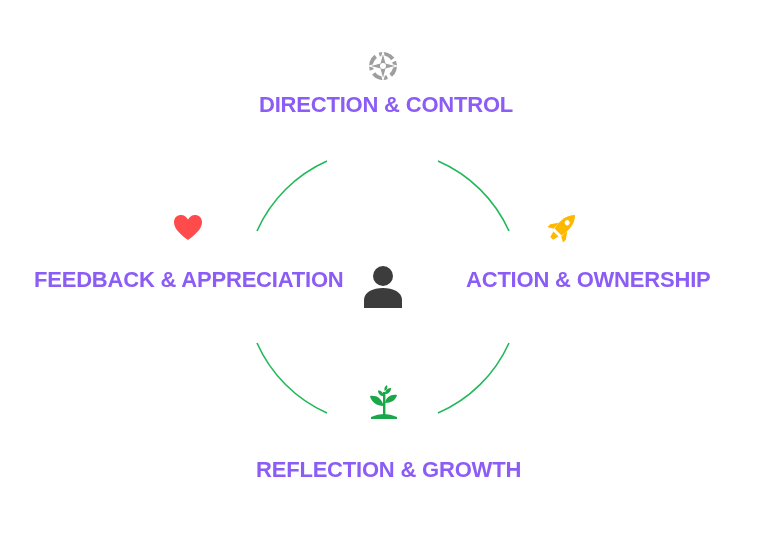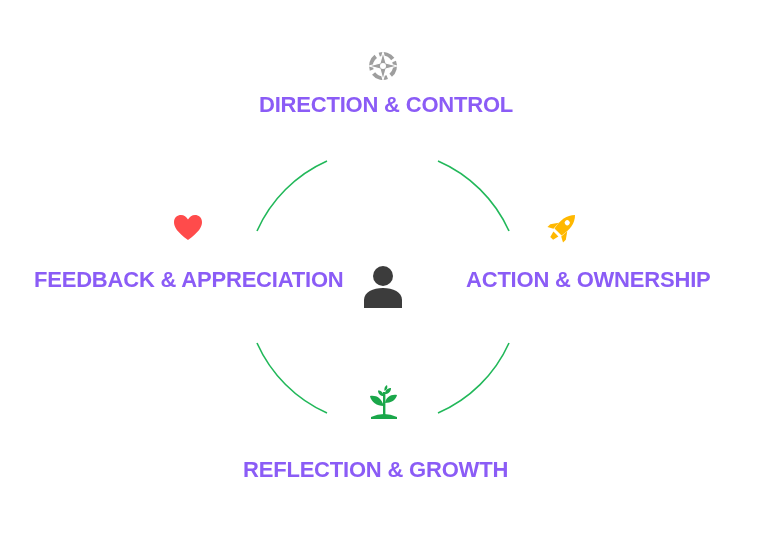--- a/index.html
+++ b/index.html
@@ -70,13 +70,13 @@
       <rect x="14" y="8" width="2.4" height="24"></rect>
       <path d="M2 33 Q 15 27 28 33 L 28 35 L 2 35 Z"></path>
       <path d="M14.5 22 C 8 22, 2 18, 1 12 C 7 11, 13 14, 14.5 22 Z"></path>
       <path d="M16 19 C 22 19, 27 16, 28 11 C 22 10, 17 13, 16 19 Z"></path>
       <path d="M16 10 C 19 10, 22 8, 22 4 C 19 4, 16 6, 16 10 Z"></path>
       <path d="M14.5 12 C 11.5 12, 9 10, 9 6.5 C 12 6.5, 14.5 8.5, 14.5 12 Z"></path>
       <path d="M15.5 7 C 15 4, 16 2, 18 1 C 19 3, 18 6, 15.5 7 Z"></path>
     </g>
   </svg>
 </div>
-<div class="label" style="left:243px; top:457px;">REFLECTION &amp; GROWTH</div>
+<div class="label" style="left:256px; top:457px;">REFLECTION &amp; GROWTH</div>
 
 </body></html>

